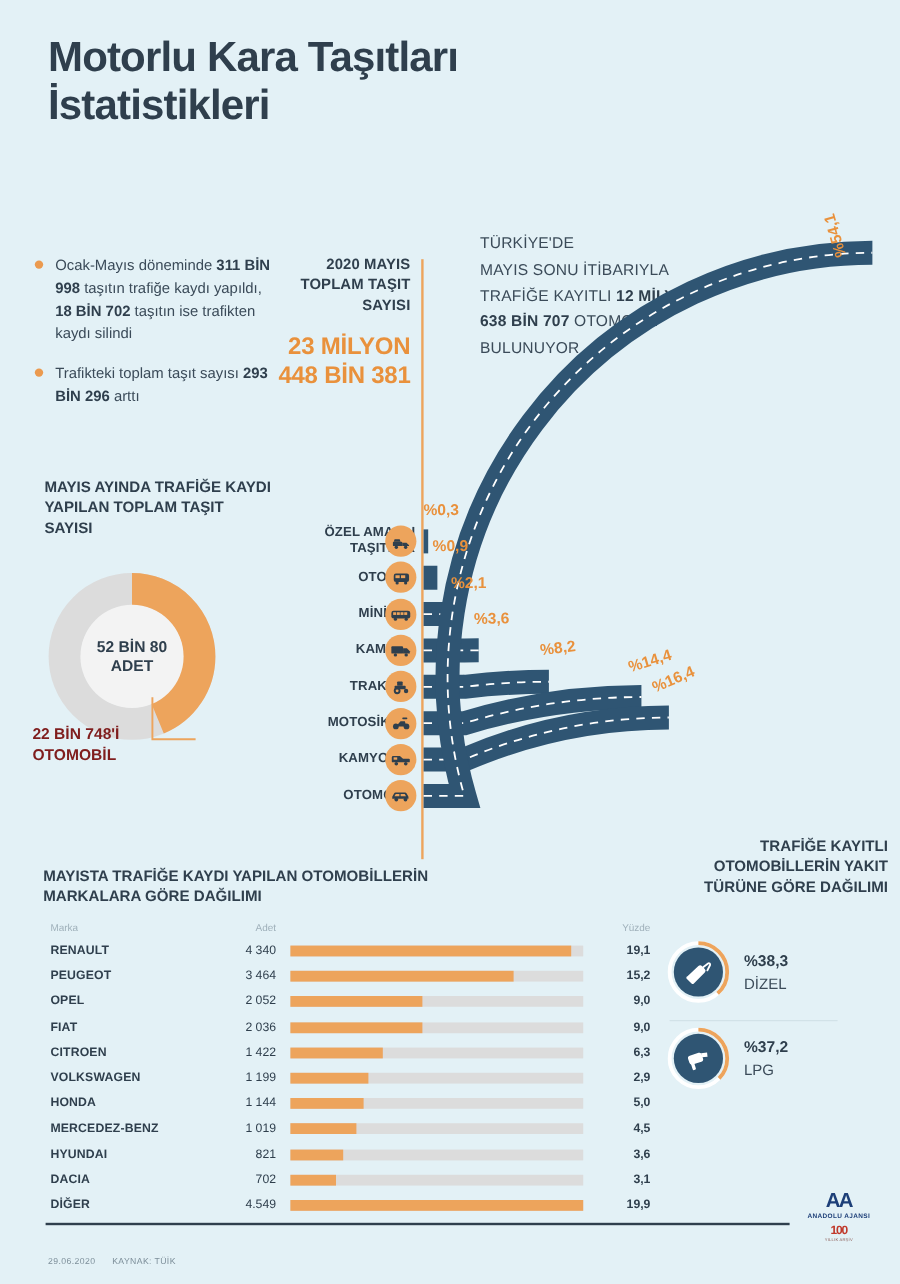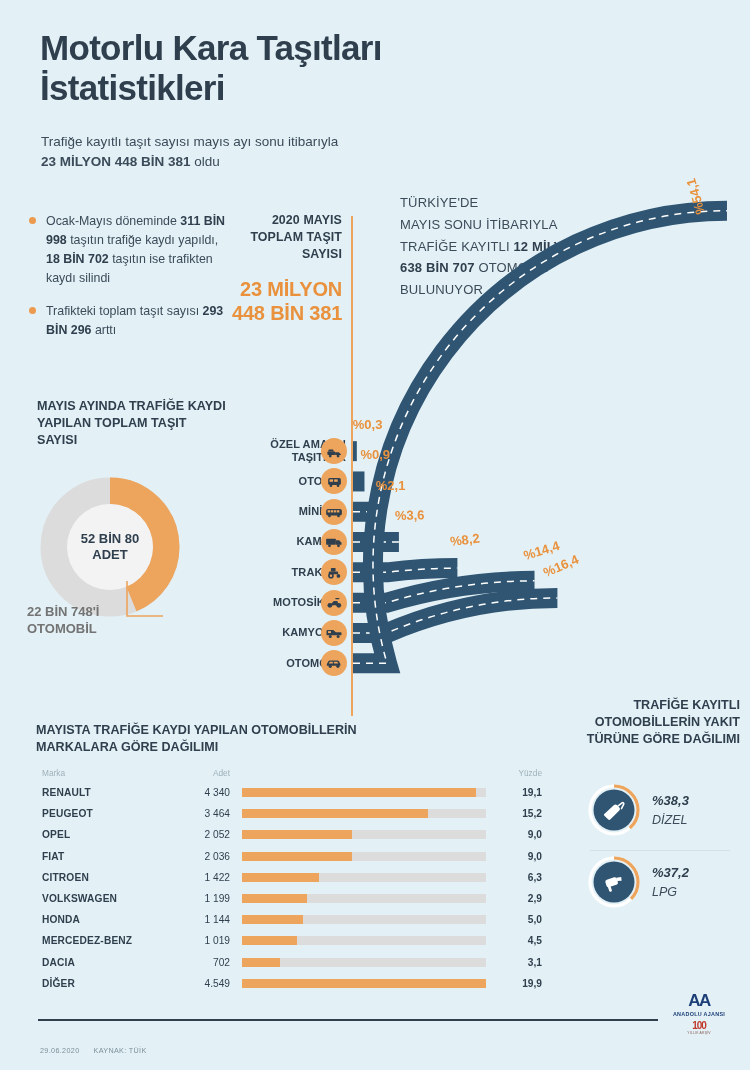--- a/index.html
+++ b/index.html
@@ -52,21 +52,21 @@
   
   #donut-title{position:absolute;left:37px;top:398px;width:190px;
                font-size:12.6px;font-weight:bold;line-height:1.35;color:#2f3f4d;}
   #donut-wrap{position:absolute;left:40px;top:477px;width:140px;height:140px;}
   #donut-wrap svg{display:block;}
   #donut-center{position:absolute;left:0;top:0;width:140px;height:140px;
                 display:flex;align-items:center;justify-content:center;text-align:center;
                 font-size:13px;font-weight:bold;line-height:1.25;color:#2f3f4d;}
   #donut-leader{position:absolute;left:125px;top:580px;}
   #donut-note{position:absolute;left:27px;top:604px;width:120px;text-align:left;
-              font-size:13px;font-weight:bold;line-height:1.3;color:#737373;}
+              font-size:13px;font-weight:bold;line-height:1.3;color:#7f1d1d;}
 
   
   #roads{position:absolute;left:0;top:0;width:750px;height:1070px;pointer-events:none;}
   #cat-list{position:absolute;left:228px;top:436px;width:118px;}
   .cat-row{height:30.3px;display:flex;align-items:center;justify-content:flex-end;}
   .cat-label{font-size:11px;font-weight:bold;color:#2f3f4d;text-align:right;
              line-height:1.2;letter-spacing:.1px;}
   #icon-col{position:absolute;left:314px;top:436px;width:40px;}
   .icon-row{height:30.3px;display:flex;align-items:center;justify-content:center;}
   .veh-icon{width:26px;height:26px;border-radius:50%;background:#eda45c;
@@ -85,21 +85,21 @@
   .brand-row{display:flex;align-items:center;height:21.2px;}
   .b-name{width:110px;padding-left:6px;font-size:10.2px;font-weight:bold;color:#2f3f4d;letter-spacing:.15px;}
   .b-count{width:78px;text-align:right;font-size:10.2px;font-weight:normal;color:#2f3f4d;}
   .b-barwrap{flex:1;margin:0 12px;height:9px;background:#dcdcdc;position:relative;}
   .b-bar{position:absolute;left:0;top:0;height:100%;background:#eda45c;}
   .b-pct{width:44px;text-align:right;padding-right:4px;font-size:10.2px;font-weight:bold;color:#2f3f4d;}
 
   
   #fuel-title{position:absolute;left:580px;top:697px;width:160px;
               font-size:12.6px;font-weight:bold;line-height:1.34;color:#2f3f4d;text-align:right;}
-  #fuel-list{position:absolute;left:584px;top:778px;width:160px;font-style:italic;}
+  #fuel-list{position:absolute;left:552px;top:778px;width:160px;}
   .fuel-item{position:relative;height:72px;}
   .fuel-sep{position:absolute;left:6px;top:0;width:140px;height:1px;background:#d2e2e8;}
   .fuel-ring{position:absolute;left:4px;top:6px;width:52px;height:52px;}
   .fuel-txt{position:absolute;left:68px;top:14px;font-size:13px;font-weight:bold;
             line-height:1.45;color:#2f3f4d;}
   .fuel-txt .pc{color:#2f3f4d;}
   .fuel-txt .nm{font-weight:normal;font-size:12.5px;color:#3b4b59;}
 
   
   #foot-rule{position:absolute;left:38px;top:1019px;width:620px;height:2px;background:#2f3f4d;}
@@ -110,24 +110,20 @@
   #logo .aa-name{font-size:5.4px;font-weight:bold;color:#1d3f78;letter-spacing:.3px;margin-top:2px;}
   #logo .aa-cent{font-size:10px;font-weight:bold;color:#c0392b;line-height:1;margin-top:4px;letter-spacing:-1px;}
   #logo .aa-sub{font-size:3.4px;color:#8a5a55;letter-spacing:.2px;}
 </style>
 </head>
 <body>
 
 <div class="page">
 
   <div id="title">Motorlu Kara Taşıtları İstatistikleri</div>
-  <div id="subtitle">
-    <span>Trafiğe kayıtlı taşıt sayısı mayıs ayı sonu itibarıyla</span><br>
-    <b>23 MİLYON 448 BİN 381</b><span> oldu</span>
-  </div>
 
   <div id="bullets">
     <div class="bullet">
       <span class="dot"></span>
       Ocak-Mayıs döneminde <b>311 BİN 998</b> taşıtın trafiğe kaydı yapıldı, <b>18 BİN 702</b> taşıtın ise trafikten kaydı silindi
     </div>
     <div class="bullet">
       <span class="dot"></span>
       Trafikteki toplam taşıt sayısı <b>293 BİN 296</b> arttı
     </div>
@@ -405,20 +401,28 @@
         </div>
         <div class="brand-row">
           <div class="b-name">MERCEDEZ-BENZ</div>
           <div class="b-count">1 019</div>
           <div class="b-barwrap">
             <div class="b-bar" style="width: 22.6131%;"></div>
           </div>
           <div class="b-pct">4,5</div>
         </div>
         <div class="brand-row">
+          <div class="b-name">HYUNDAI</div>
+          <div class="b-count">821</div>
+          <div class="b-barwrap">
+            <div class="b-bar" style="width: 18.0905%;"></div>
+          </div>
+          <div class="b-pct">3,6</div>
+        </div>
+        <div class="brand-row">
           <div class="b-name">DACIA</div>
           <div class="b-count">702</div>
           <div class="b-barwrap">
             <div class="b-bar" style="width: 15.5779%;"></div>
           </div>
           <div class="b-pct">3,1</div>
         </div>
         <div class="brand-row">
           <div class="b-name">DİĞER</div>
           <div class="b-count">4.549</div>

